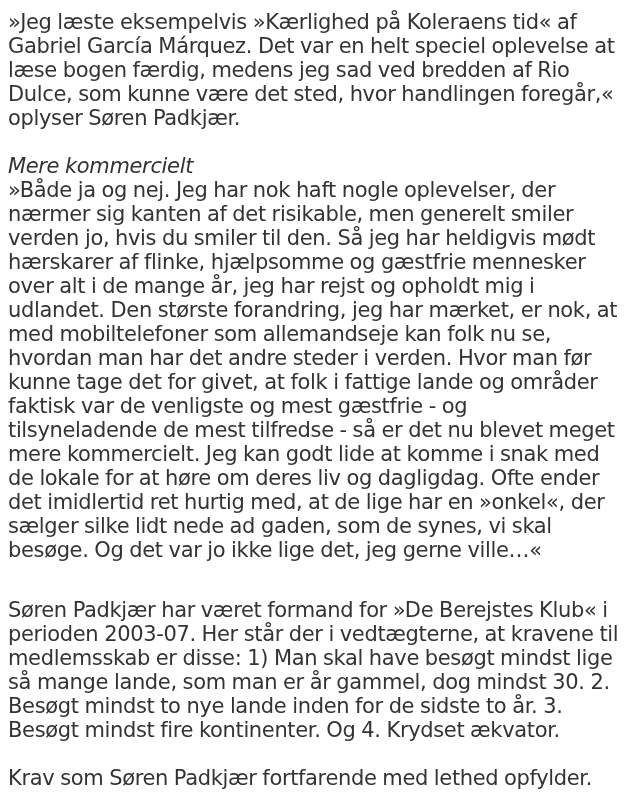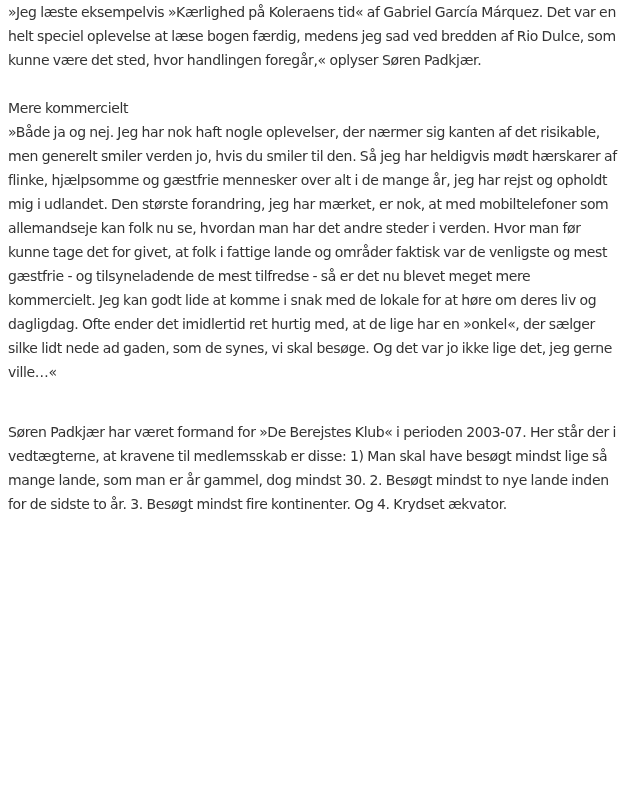--- a/index.html
+++ b/index.html
@@ -2,32 +2,33 @@
 <html><head>
   <meta charset="utf-8">
   <style>
     html, body { margin: 0; padding: 0; background: #ffffff; }
     body {
       width: 628px; height: 792px; overflow: hidden;
       font-family: "DejaVu Sans", sans-serif;
       color: #333333;
     }
     .article {
-      padding: 0 8px 0 8px;
-      font-size: 14px;
+      padding: 10px 8px 0 8px;
+      font-size: 21px;
       line-height: 24px;
       letter-spacing: -0.35px;
       word-spacing: -0.5px;
     }
     .article p { margin: 0 0 24px 0; }
-    .subhead { display: block; }
+    .subhead { display: block; font-style: italic; }
   </style>
 </head>
 <body>
 
 <div class="article">
   <p>»Jeg læste eksempelvis »Kærlighed på Koleraens tid« af Gabriel García Márquez. Det var en helt speciel oplevelse at læse bogen færdig, medens jeg sad ved bredden af Rio Dulce, som kunne være det sted, hvor handlingen foregår,« oplyser Søren Padkjær.</p>
   <p>
     <span class="subhead">Mere kommercielt</span>
     <span>»Både ja og nej. Jeg har nok haft nogle oplevelser, der nærmer sig kanten af det risikable, men generelt smiler verden jo, hvis du smiler til den. Så jeg har heldigvis mødt hærskarer af flinke, hjælpsomme og gæstfrie mennesker over alt i de mange år, jeg har rejst og opholdt mig i udlandet. Den største forandring, jeg har mærket, er nok, at med mobiltelefoner som allemandseje kan folk nu se, hvordan man har det andre steder i verden. Hvor man før kunne tage det for givet, at folk i fattige lande og områder faktisk var de venligste og mest gæstfrie - og tilsyneladende de mest tilfredse - så er det nu blevet meget mere kommercielt. Jeg kan godt lide at komme i snak med de lokale for at høre om deres liv og dagligdag. Ofte ender det imidlertid ret hurtig med, at de lige har en »onkel«, der sælger silke lidt nede ad gaden, som de synes, vi skal besøge. Og det var jo ikke lige det, jeg gerne ville…«</span>
   </p>
   <p style="margin-top:36px">Søren Padkjær har været formand for »De Berejstes Klub« i perioden 2003-07. Her står der i vedtægterne, at kravene til medlemsskab er disse: 1) Man skal have besøgt mindst lige så mange lande, som man er år gammel, dog mindst 30. 2. Besøgt mindst to nye lande inden for de sidste to år. 3. Besøgt mindst fire kontinenter. Og 4. Krydset ækvator.</p>
+  <p>Krav som Søren Padkjær fortfarende med lethed opfylder.</p>
 </div>
 
 </body></html>

